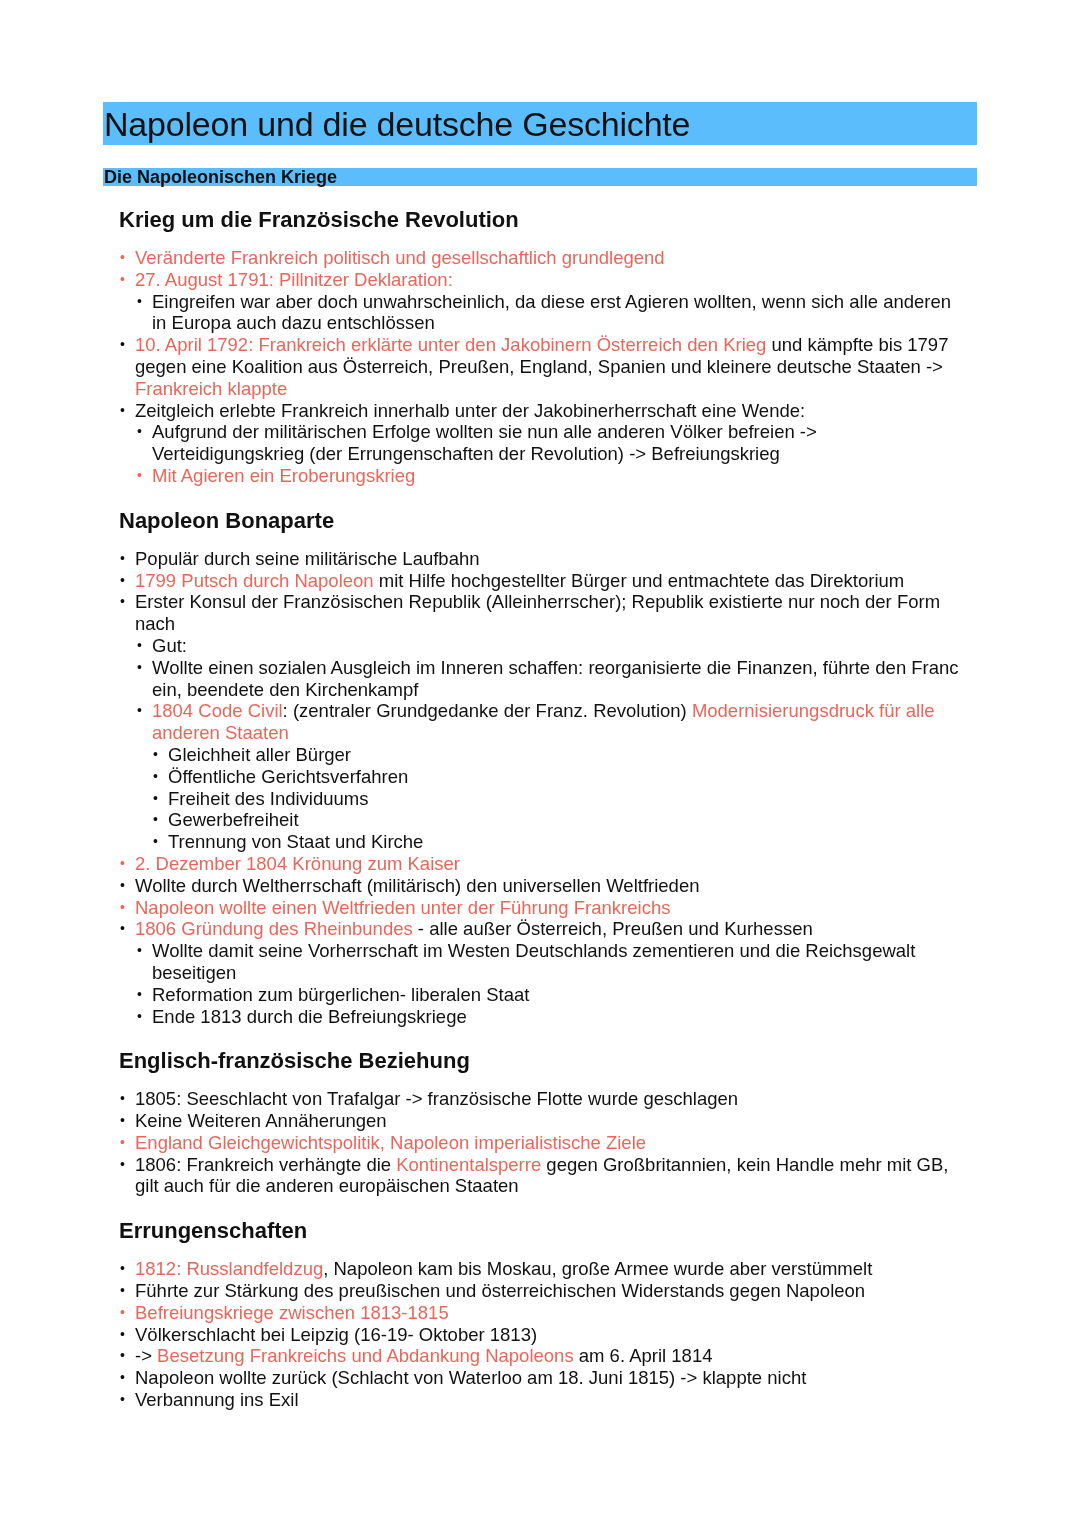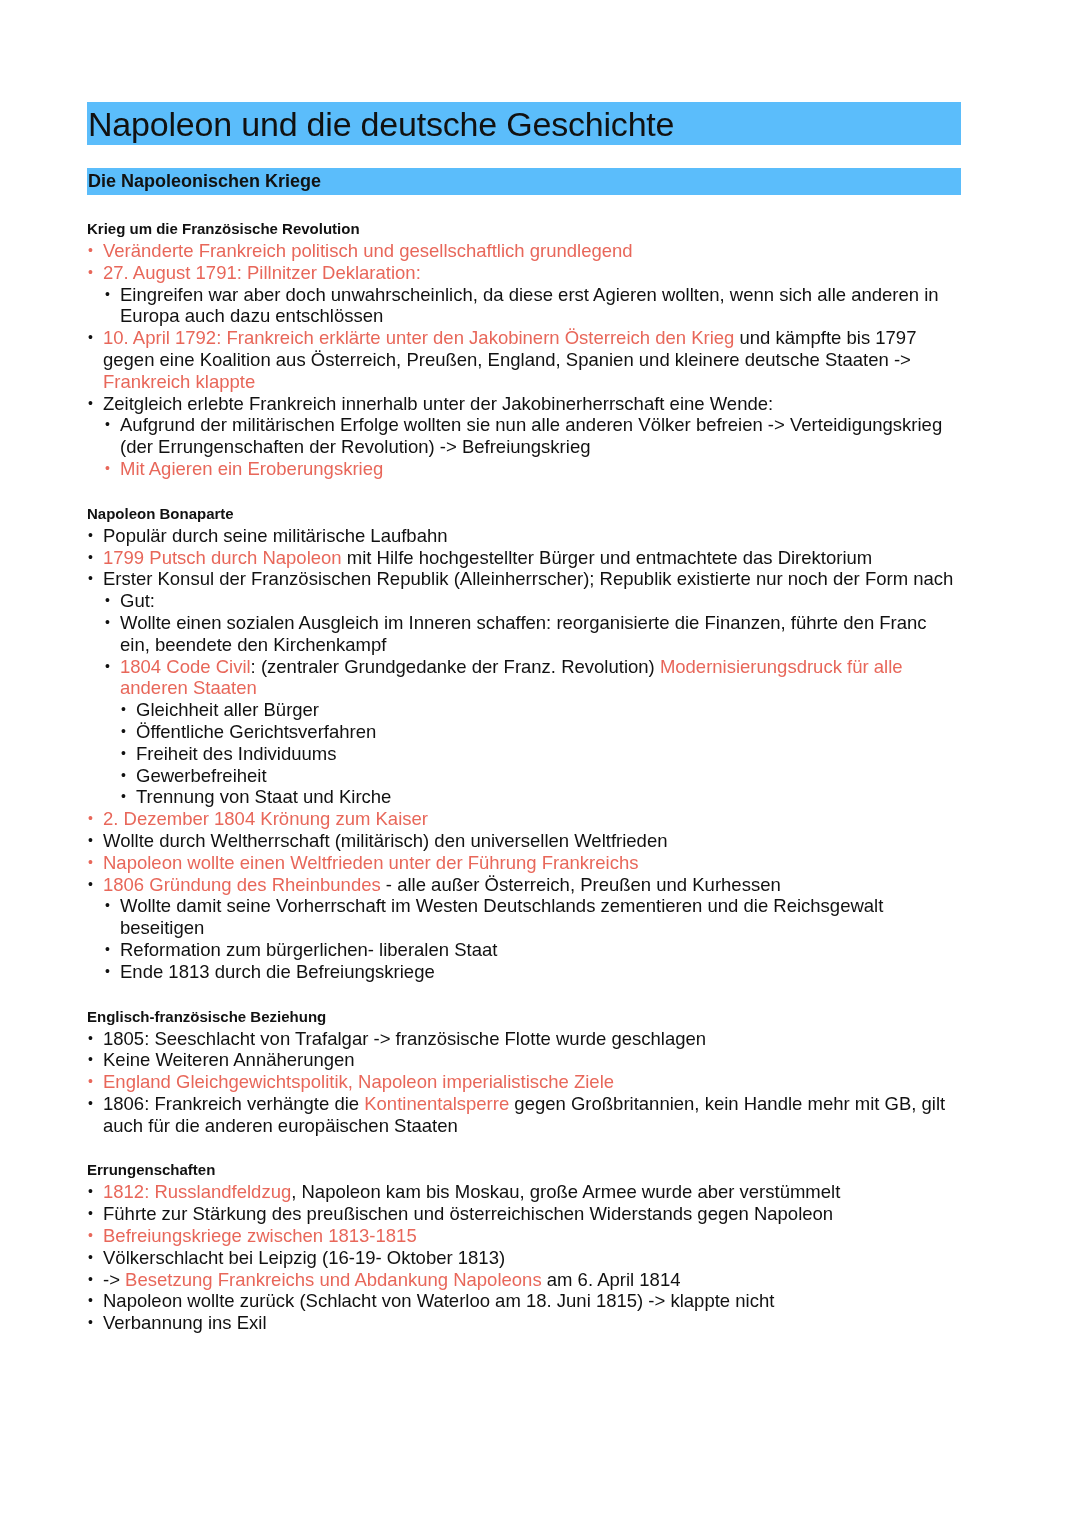--- a/index.html
+++ b/index.html
@@ -1,33 +1,33 @@
 <!DOCTYPE html>
 <html><head>
 <meta charset="utf-8">
 <style>
   html, body { margin: 0; padding: 0; background: #ffffff; }
   body {
     width: 1080px; height: 1527px; position: relative; overflow: hidden;
     font-family: "Liberation Sans", sans-serif; color: #111111;
   }
-  .page { position: absolute; left: 87px; top: 102px; width: 874px; }
+  .page { position: absolute; left: 103px; top: 102px; width: 874px; }
   .title-bar {
     background: #5bbdfb; height: 43px; display: flex; align-items: center;
     padding-left: 1px; box-sizing: border-box;
   }
   .title-bar span { font-size: 34px; color: #111; letter-spacing: -0.2px; line-height: 1; }
   .sub-bar {
-    margin-top: 23px; background: #5bbdfb; height: 27px; display: flex; align-items: center;
+    margin-top: 23px; background: #5bbdfb; height: 18px; display: flex; align-items: center;
     padding-left: 1px; box-sizing: border-box;
   }
   .sub-bar span { font-size: 18px; font-weight: bold; color: #111; }
   .section { margin-top: 23px; }
-  .section-heading { font-size: 15px; font-weight: bold; line-height: 22px; margin: 0; }
-  ul { list-style: none; margin: 0; padding: 0; }
+  .section-heading { font-size: 22px; font-weight: bold; line-height: 22px; margin: 16px; }
+  ul { list-style: none; margin: 16px; padding: 0; }
   li { position: relative; font-size: 18.5px; line-height: 21.8px; }
   li.l1 { padding-left: 16px; }
   li.l2 { padding-left: 33px; }
   li.l3 { padding-left: 49px; }
   li::before {
     content: "•"; position: absolute; top: 0; font-size: 14px; color: #111;
   }
   li.l1::before { left: 1px; }
   li.l2::before { left: 18px; }
   li.l3::before { left: 34px; }

